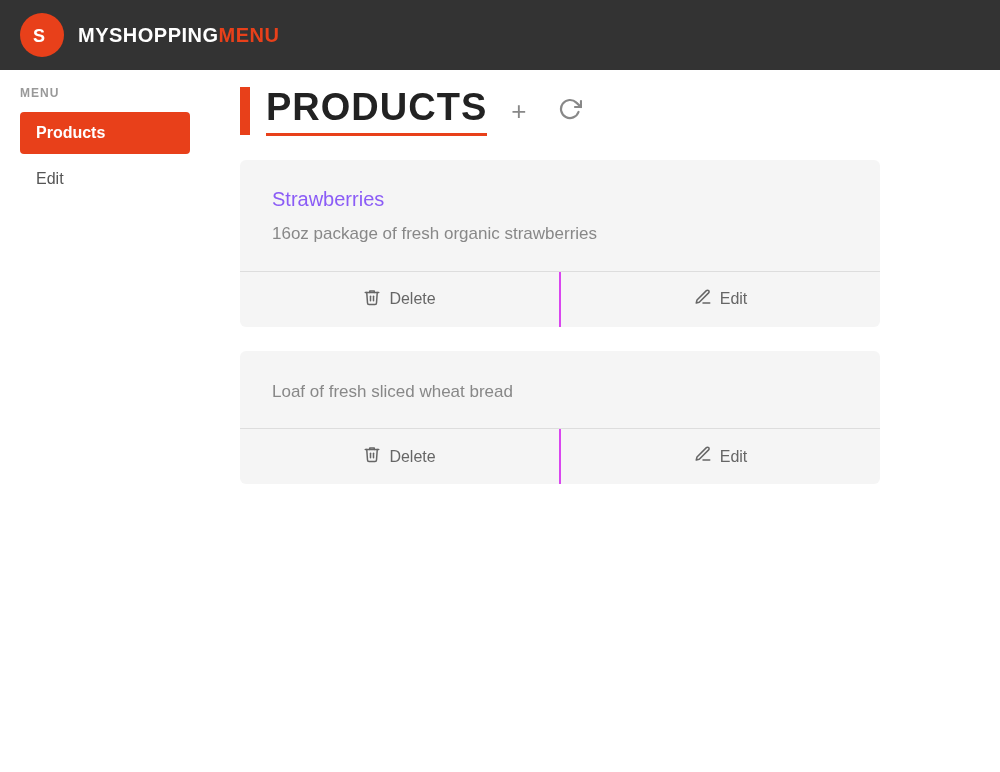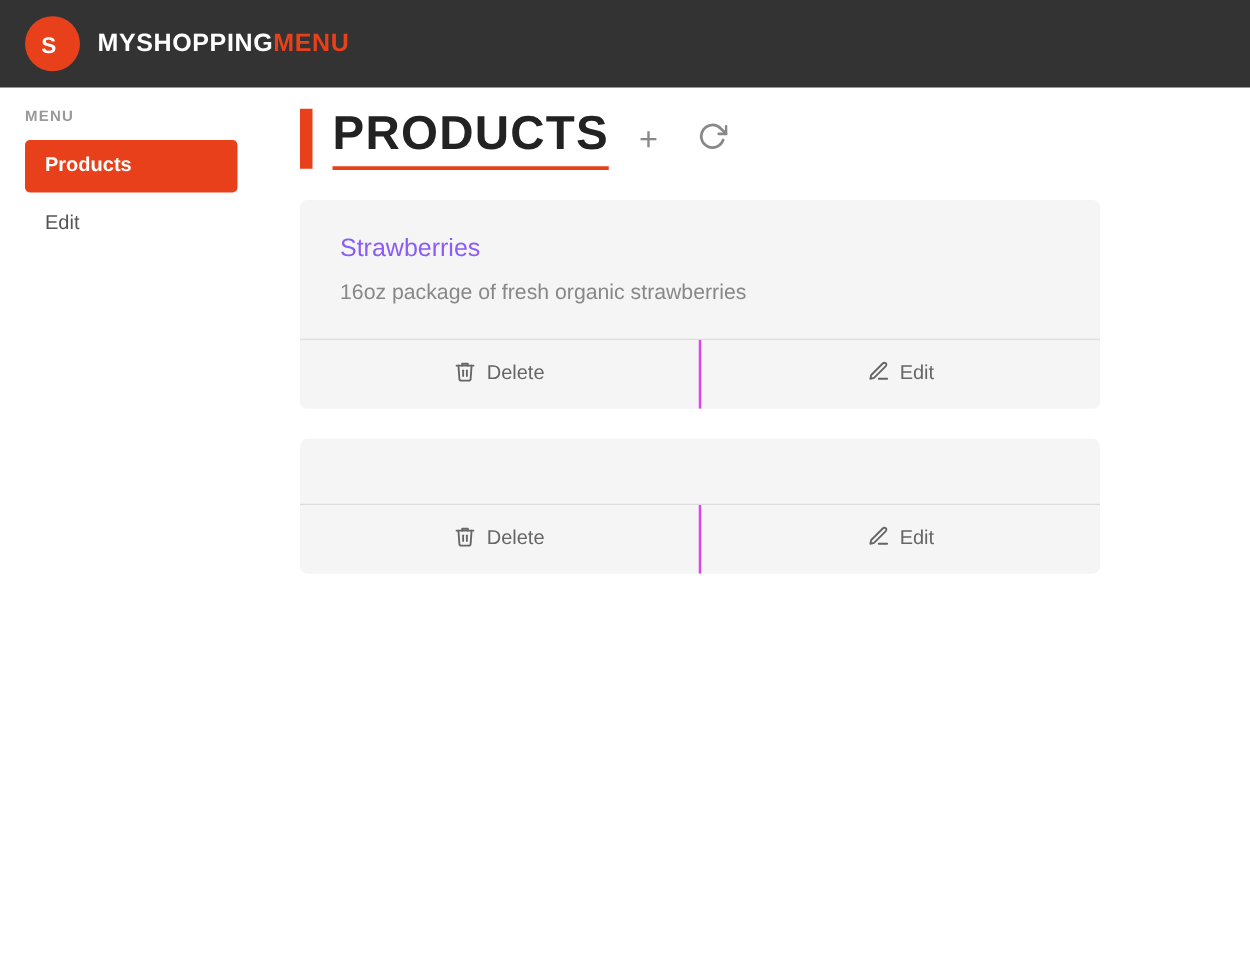--- a/index.html
+++ b/index.html
@@ -240,20 +240,21 @@
               <path d="M16.5 3.5a2.121 2.121 0 0 1 3 3L7 19l-4 1 1-4 12.5-12.5z"></path>
             </svg>
           </span>
           <span>Edit</span>
         </button>
       </div>
     </div>
 
     <div class="product-card-partial">
       <div class="product-info">
+        <div class="product-desc">Loaf of fresh sliced wheat bread</div>
       </div>
       <div class="card-actions">
         <button class="card-action-btn">
           <span class="action-icon">
             <svg width="18" height="18" viewBox="0 0 24 24" fill="none" stroke="#666" stroke-width="2" stroke-linecap="round" stroke-linejoin="round">
               <polyline points="3 6 5 6 21 6"></polyline>
               <path d="M19 6l-1 14a2 2 0 0 1-2 2H8a2 2 0 0 1-2-2L5 6"></path>
               <path d="M10 11v6"></path>
               <path d="M14 11v6"></path>
               <path d="M9 6V4h6v2"></path>

